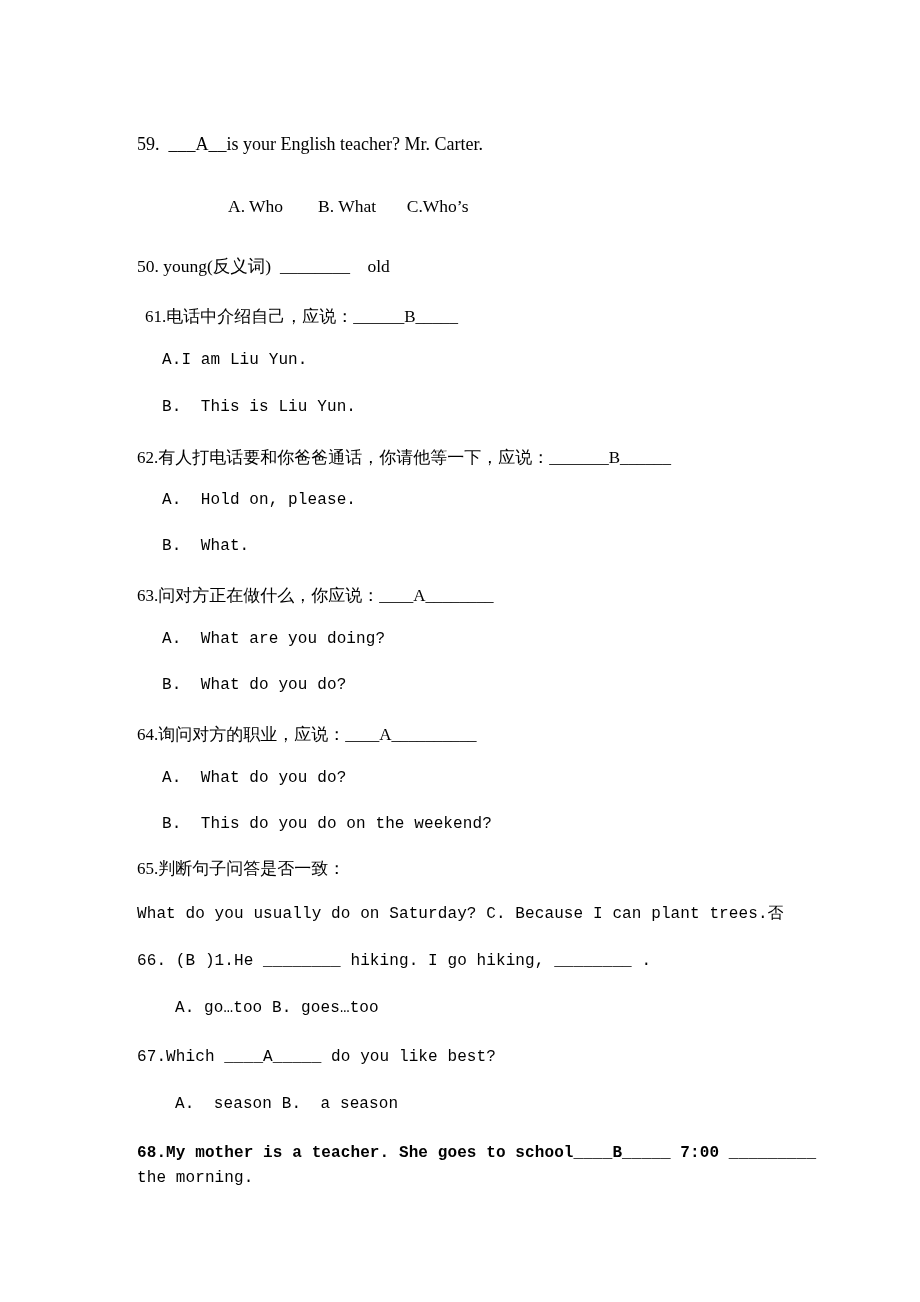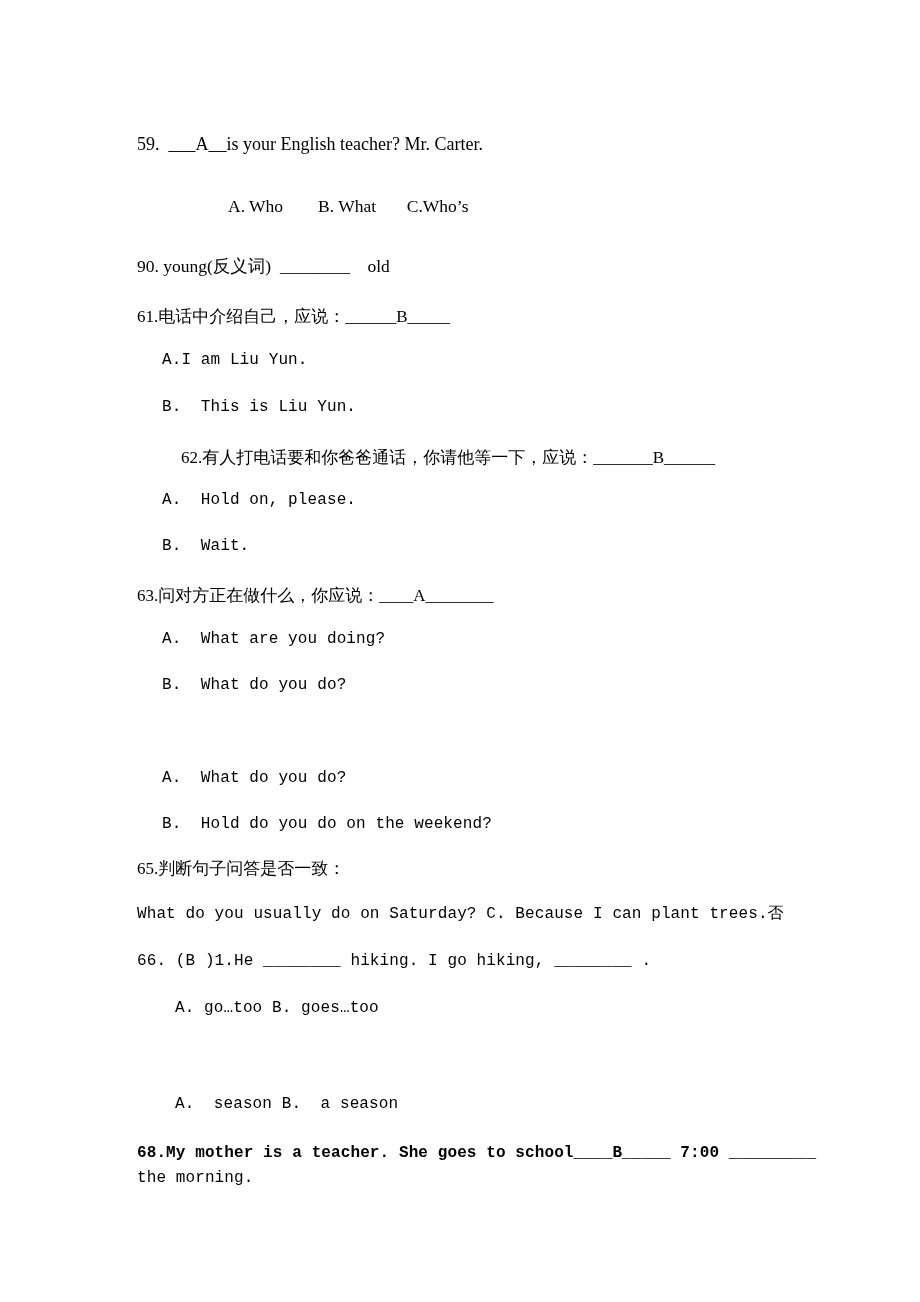--- a/index.html
+++ b/index.html
@@ -52,41 +52,43 @@
   .opt-indent2 { left: 175px; }
 </style>
 </head>
 <body style="background: rgb(255, 255, 255); color: rgb(0, 0, 0);">
 
 <div class="page">
 
   <div class="line serif" style="top:122px; font-size:18px;">59.  ___A__is your English teacher? Mr. Carter.</div>
   <div class="line serif" style="top:184px; left:228px; font-size:17.5px;">A. Who        B. What       C.Who’s</div>
 
-  <div class="line serif" style="top:242px; font-size:17.5px;">90. young(反义词)  ________    old</div>
+  <div class="line serif" style="top:242px; font-size:17.5px;">50. young(反义词)  ________    old</div>
 
-  <div class="line serif" style="top:293px; font-size:17px;">61.电话中介绍自己，应说：______B_____</div>
+  <div class="line serif" style="top:293px; font-size:17px;margin-left:8px;">61.电话中介绍自己，应说：______B_____</div>
   <div class="line mono opt-indent" style="top:339px;">A.I am Liu Yun.</div>
   <div class="line mono opt-indent" style="top:386px;">B.  This is Liu Yun.</div>
 
-  <div class="line serif" style="top:434px; font-size:17px;margin-left:44px;">62.有人打电话要和你爸爸通话，你请他等一下，应说：_______B______</div>
+  <div class="line serif" style="top:434px; font-size:17px;">62.有人打电话要和你爸爸通话，你请他等一下，应说：_______B______</div>
   <div class="line mono opt-indent" style="top:479px;text-align:center;">A.  Hold on, please.</div>
-  <div class="line mono opt-indent" style="top:525px;">B.  Wait.</div>
+  <div class="line mono opt-indent" style="top:525px;">B.  What.</div>
 
   <div class="line serif" style="top:572px; font-size:17px;text-align:center;">63.问对方正在做什么，你应说：____A________</div>
   <div class="line mono opt-indent" style="top:618px;">A.  What are you doing?</div>
   <div class="line mono opt-indent" style="top:664px;">B.  What do you do?</div>
 
+  <div class="line serif" style="top:711px; font-size:17px;">64.询问对方的职业，应说：____A__________</div>
   <div class="line mono opt-indent" style="top:757px;">A.  What do you do?</div>
-  <div class="line mono opt-indent" style="top:803px;">B.  Hold do you do on the weekend?</div>
+  <div class="line mono opt-indent" style="top:803px;">B.  This do you do on the weekend?</div>
 
   <div class="line serif" style="top:845px; font-size:17px;">65.判断句子问答是否一致：</div>
   <div class="line mono" style="top:891px;">What do you usually do on Saturday? C. Because I can plant trees.否</div>
 
   <div class="line mono" style="top:940px;">66. (B )1.He ________ hiking. I go hiking, ________ .</div>
   <div class="line mono opt-indent2" style="top:987px;">A. go…too B. goes…too</div>
 
+  <div class="line mono" style="top:1036px;">67.Which ____A_____ do you like best?</div>
   <div class="line mono opt-indent2" style="top:1083px;">A.  season B.  a season</div>
 
   <div class="line mono" style="top:1132px;font-weight:bold;">68.My mother is a teacher. She goes to school____B_____ 7:00 _________</div>
   <div class="line mono" style="top:1157px;">the morning.</div>
 
 </div>
 
 </body></html>

